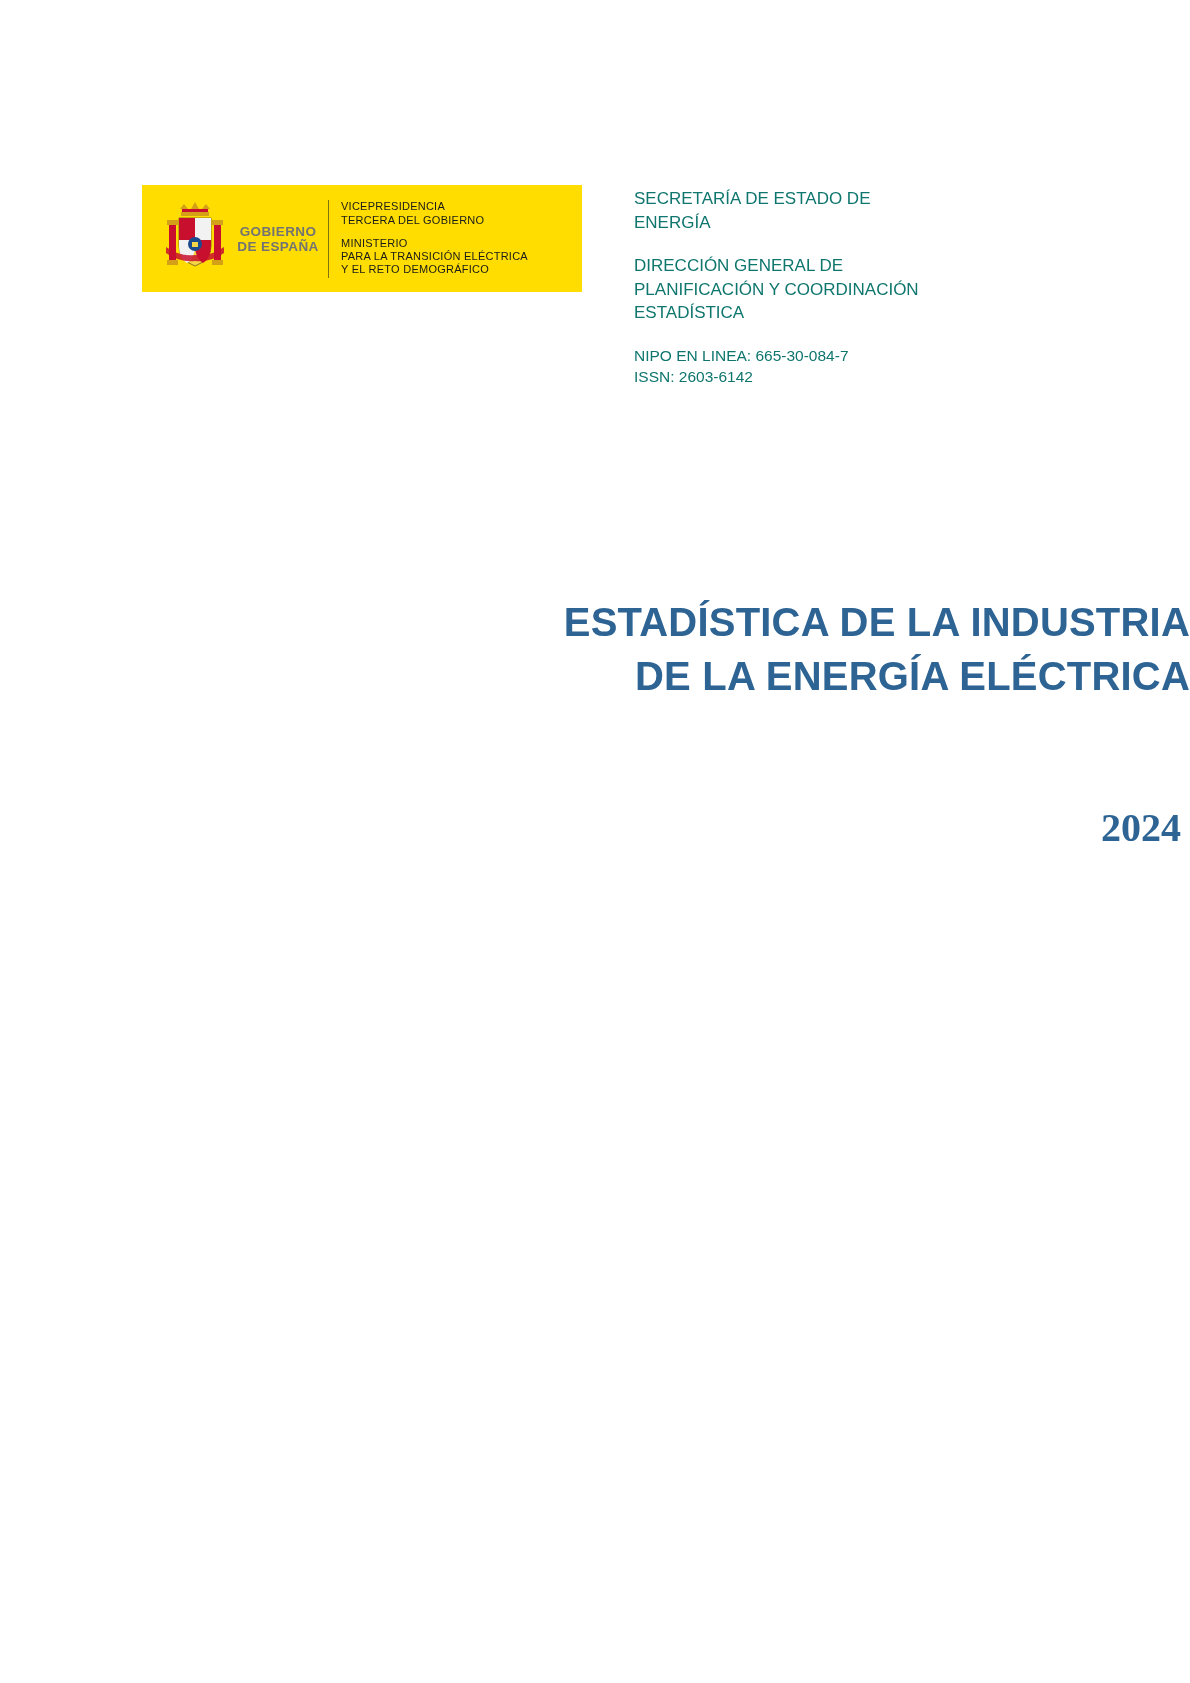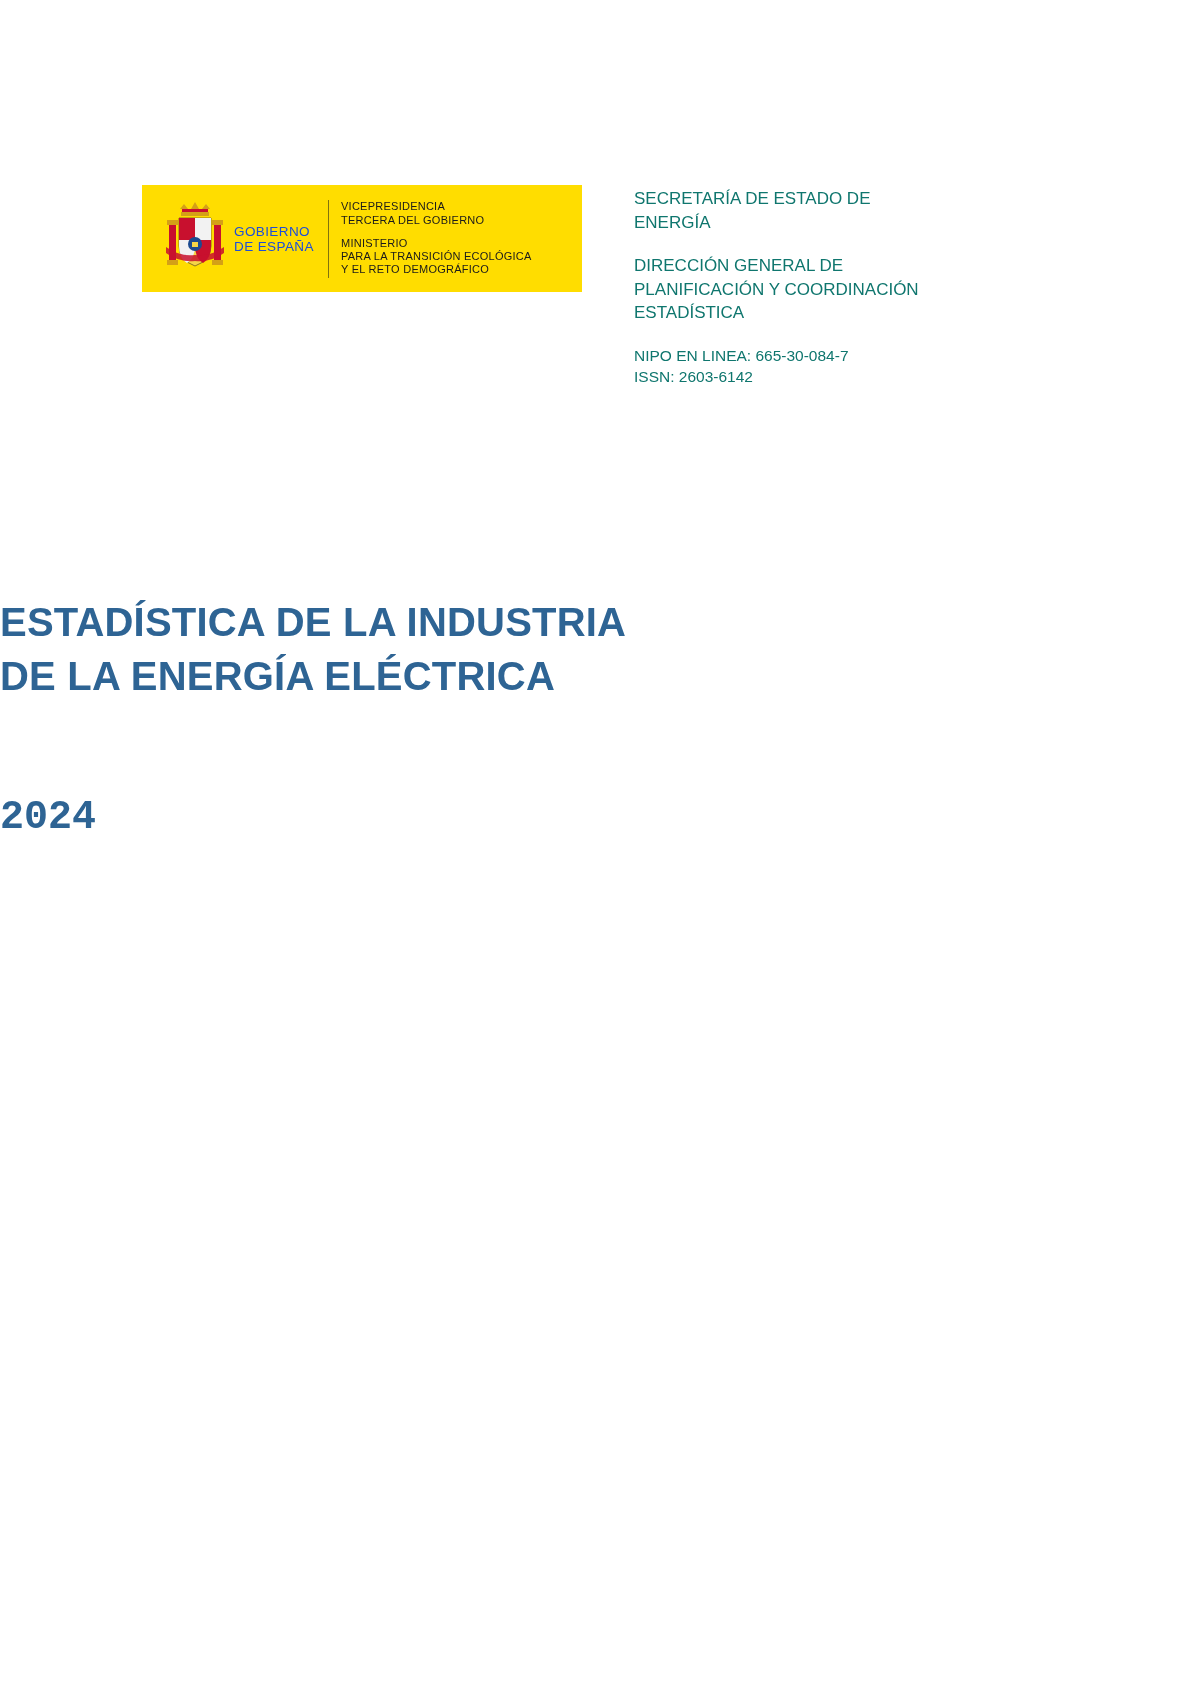--- a/index.html
+++ b/index.html
@@ -48,25 +48,26 @@
     margin-left: 22px;
     margin-right: 8px;
     position: relative;
     flex: 0 0 auto;
   }
   .logo-gov {
     font-family: "Liberation Sans", sans-serif;
     font-size: 13.5px;
     line-height: 15px;
     letter-spacing: 0.4px;
-    color: #1d4ed8;
-    font-weight: 400;
+    color: #737373;
+    font-weight: 700;
     white-space: pre-line;
     width: 88px;
     flex: 0 0 auto;
+    text-align: center;
   }
   .logo-divider {
     width: 1px;
     height: 78px;
     background: #1a1a1a;
     opacity: 0.55;
     margin: 0 12px 0 6px;
     flex: 0 0 auto;
   }
   .logo-dept {
@@ -104,38 +105,38 @@
     line-height: 21px;
     margin-bottom: 0;
   }
 
   
   .title-wrap {
     position: absolute;
     top: 595px;
     left: 0;
     width: 1190px;
-    text-align: left;
+    text-align: right;
   }
   .doc-title {
     font-family: "Liberation Sans", sans-serif;
     font-size: 40px;
     font-weight: bold;
     line-height: 54px;
     color: #2E6494;
     letter-spacing: 0.2px;
     white-space: pre-line;
     margin: 0;
   }
   .doc-year {
-    font-family: Liberation Mono, monospace;
+    font-family: Liberation Serif, serif;
     font-size: 40px;
     font-weight: bold;
     color: #2E6494;
-    margin: 0;
+    margin: 9px;
     padding-top: 92px;
   }
 </style>
 </head>
 <body>
 
 <div class="page">
 
   <div class="header">
 
@@ -169,21 +170,21 @@
 
       <div class="logo-gov">GOBIERNO
 DE ESPAÑA</div>
 
       <div class="logo-divider"></div>
 
       <div class="logo-dept">
         <div class="vice">VICEPRESIDENCIA
 TERCERA DEL GOBIERNO</div>
         <div class="min">MINISTERIO
-PARA LA TRANSICIÓN ECOLÓGICA
+PARA LA TRANSICIÓN ELÉCTRICA
 Y EL RETO DEMOGRÁFICO</div>
       </div>
     </div>
 
     <div class="org-block">
       <p>SECRETARÍA DE ESTADO DE
 ENERGÍA</p>
       <p>DIRECCIÓN GENERAL DE
 PLANIFICACIÓN Y COORDINACIÓN
 ESTADÍSTICA</p>

